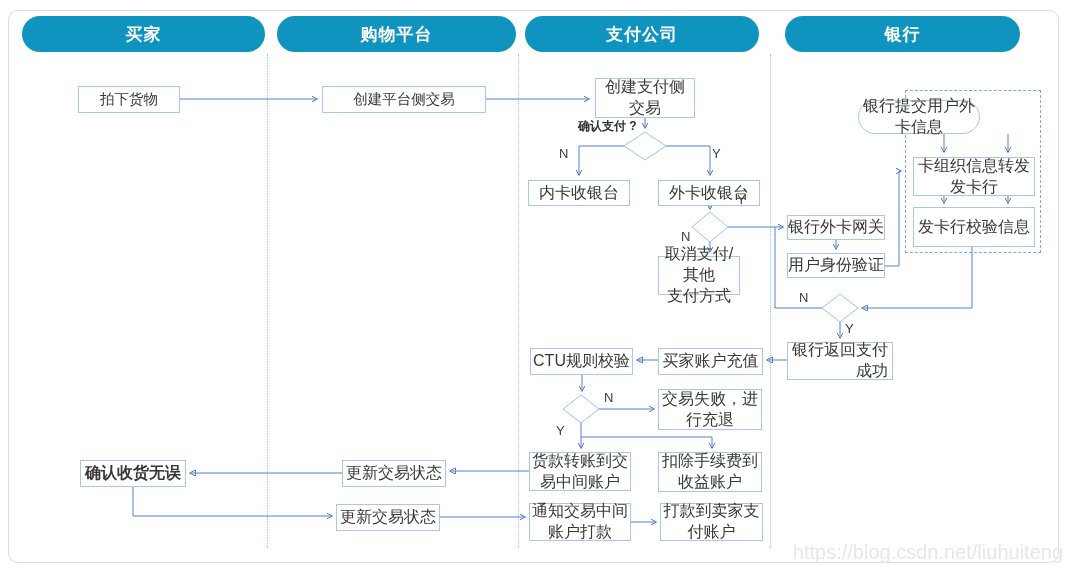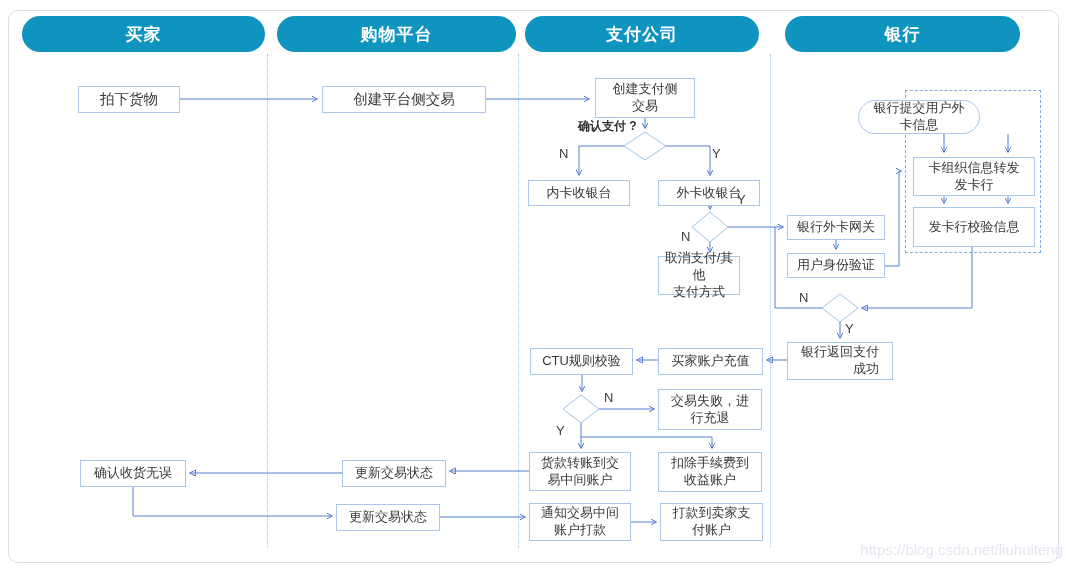--- a/index.html
+++ b/index.html
@@ -15,33 +15,33 @@
     position:absolute;top:54px;height:494px;width:0;
     border-left:1px dotted #9cc3e8;
   }
   .lane-header{
     position:absolute;height:36px;border-radius:18px;background:#0e94bf;
     color:#ffffff;font-size:17px;font-weight:bold;letter-spacing:1px;
     display:flex;align-items:center;justify-content:center;
   }
   .node{
     position:absolute;border:1px solid #a9c7e9;background:#ffffff;color:#383838;
-    font-size:13px;line-height:1.3;display:flex;align-items:center;justify-content:center;
+    font-size:16px;line-height:1.3;display:flex;align-items:center;justify-content:center;
     text-align:center;white-space:pre-line;box-sizing:border-box;
   }
   .node.lg{font-size:14.5px;}
   .group-dashed{
     position:absolute;border:1px dashed #7face0;background:transparent;box-sizing:border-box;
   }
   .flow-label{
     position:absolute;color:#3c3c3c;font-size:13px;line-height:1;white-space:nowrap;
   }
   .flow-label.q{font-size:12px;font-weight:600;color:#2e2e2e;}
   .watermark{
-    position:absolute;right:3px;top:541px;color:#e4e7f1;font-size:15px;
+    position:absolute;right:3px;top:541px;color:#e4e7f1;font-size:20px;
   }
   svg.connectors{position:absolute;left:0;top:0;pointer-events:none;}
   svg.connectors path{fill:none;stroke:#5580d0;stroke-width:1;}
   svg.connectors polygon.diamond{fill:#ffffff;stroke:#9cc3e8;stroke-width:1;}
 </style>
 </head>
 <body>
 
 <div class="canvas">
 
@@ -92,21 +92,21 @@
     <path d="M440,517 H525" marker-end="url(#ah)"></path>
     <path d="M631,522 H656" marker-end="url(#ah)"></path>
 
     <polygon class="diamond" points="645,132 666,146 645,160 624,146"></polygon>
     <polygon class="diamond" points="710,212 728,227 710,242 692,227"></polygon>
     <polygon class="diamond" points="581,395 599,409 581,423 563,409"></polygon>
     <polygon class="diamond" points="840,294 858,308 840,322 822,308"></polygon>
   </svg>
 
   <div class="node lg" style="left:78px;top:86px;width:102px;height:27px;">拍下货物</div>
-  <div class="node" style="left:80px;top:460px;width:106px;height:27px;">确认收货无误</div>
+  <div class="node" style="left:80px;top:460px;width:106px;height:27px;font-weight:bold;">确认收货无误</div>
 
   <div class="node lg" style="left:322px;top:86px;width:164px;height:27px;">创建平台侧交易</div>
   <div class="node" style="left:342px;top:460px;width:104px;height:27px;">更新交易状态</div>
   <div class="node" style="left:336px;top:504px;width:104px;height:27px;">更新交易状态</div>
 
   <div class="node" style="left:595px;top:78px;width:100px;height:40px;">创建支付侧
 交易</div>
   <div class="node" style="left:528px;top:180px;width:102px;height:26px;">内卡收银台</div>
   <div class="node" style="left:658px;top:180px;width:102px;height:26px;">外卡收银台</div>
   <div class="node" style="left:658px;top:256px;width:82px;height:39px;">取消支付/其他

